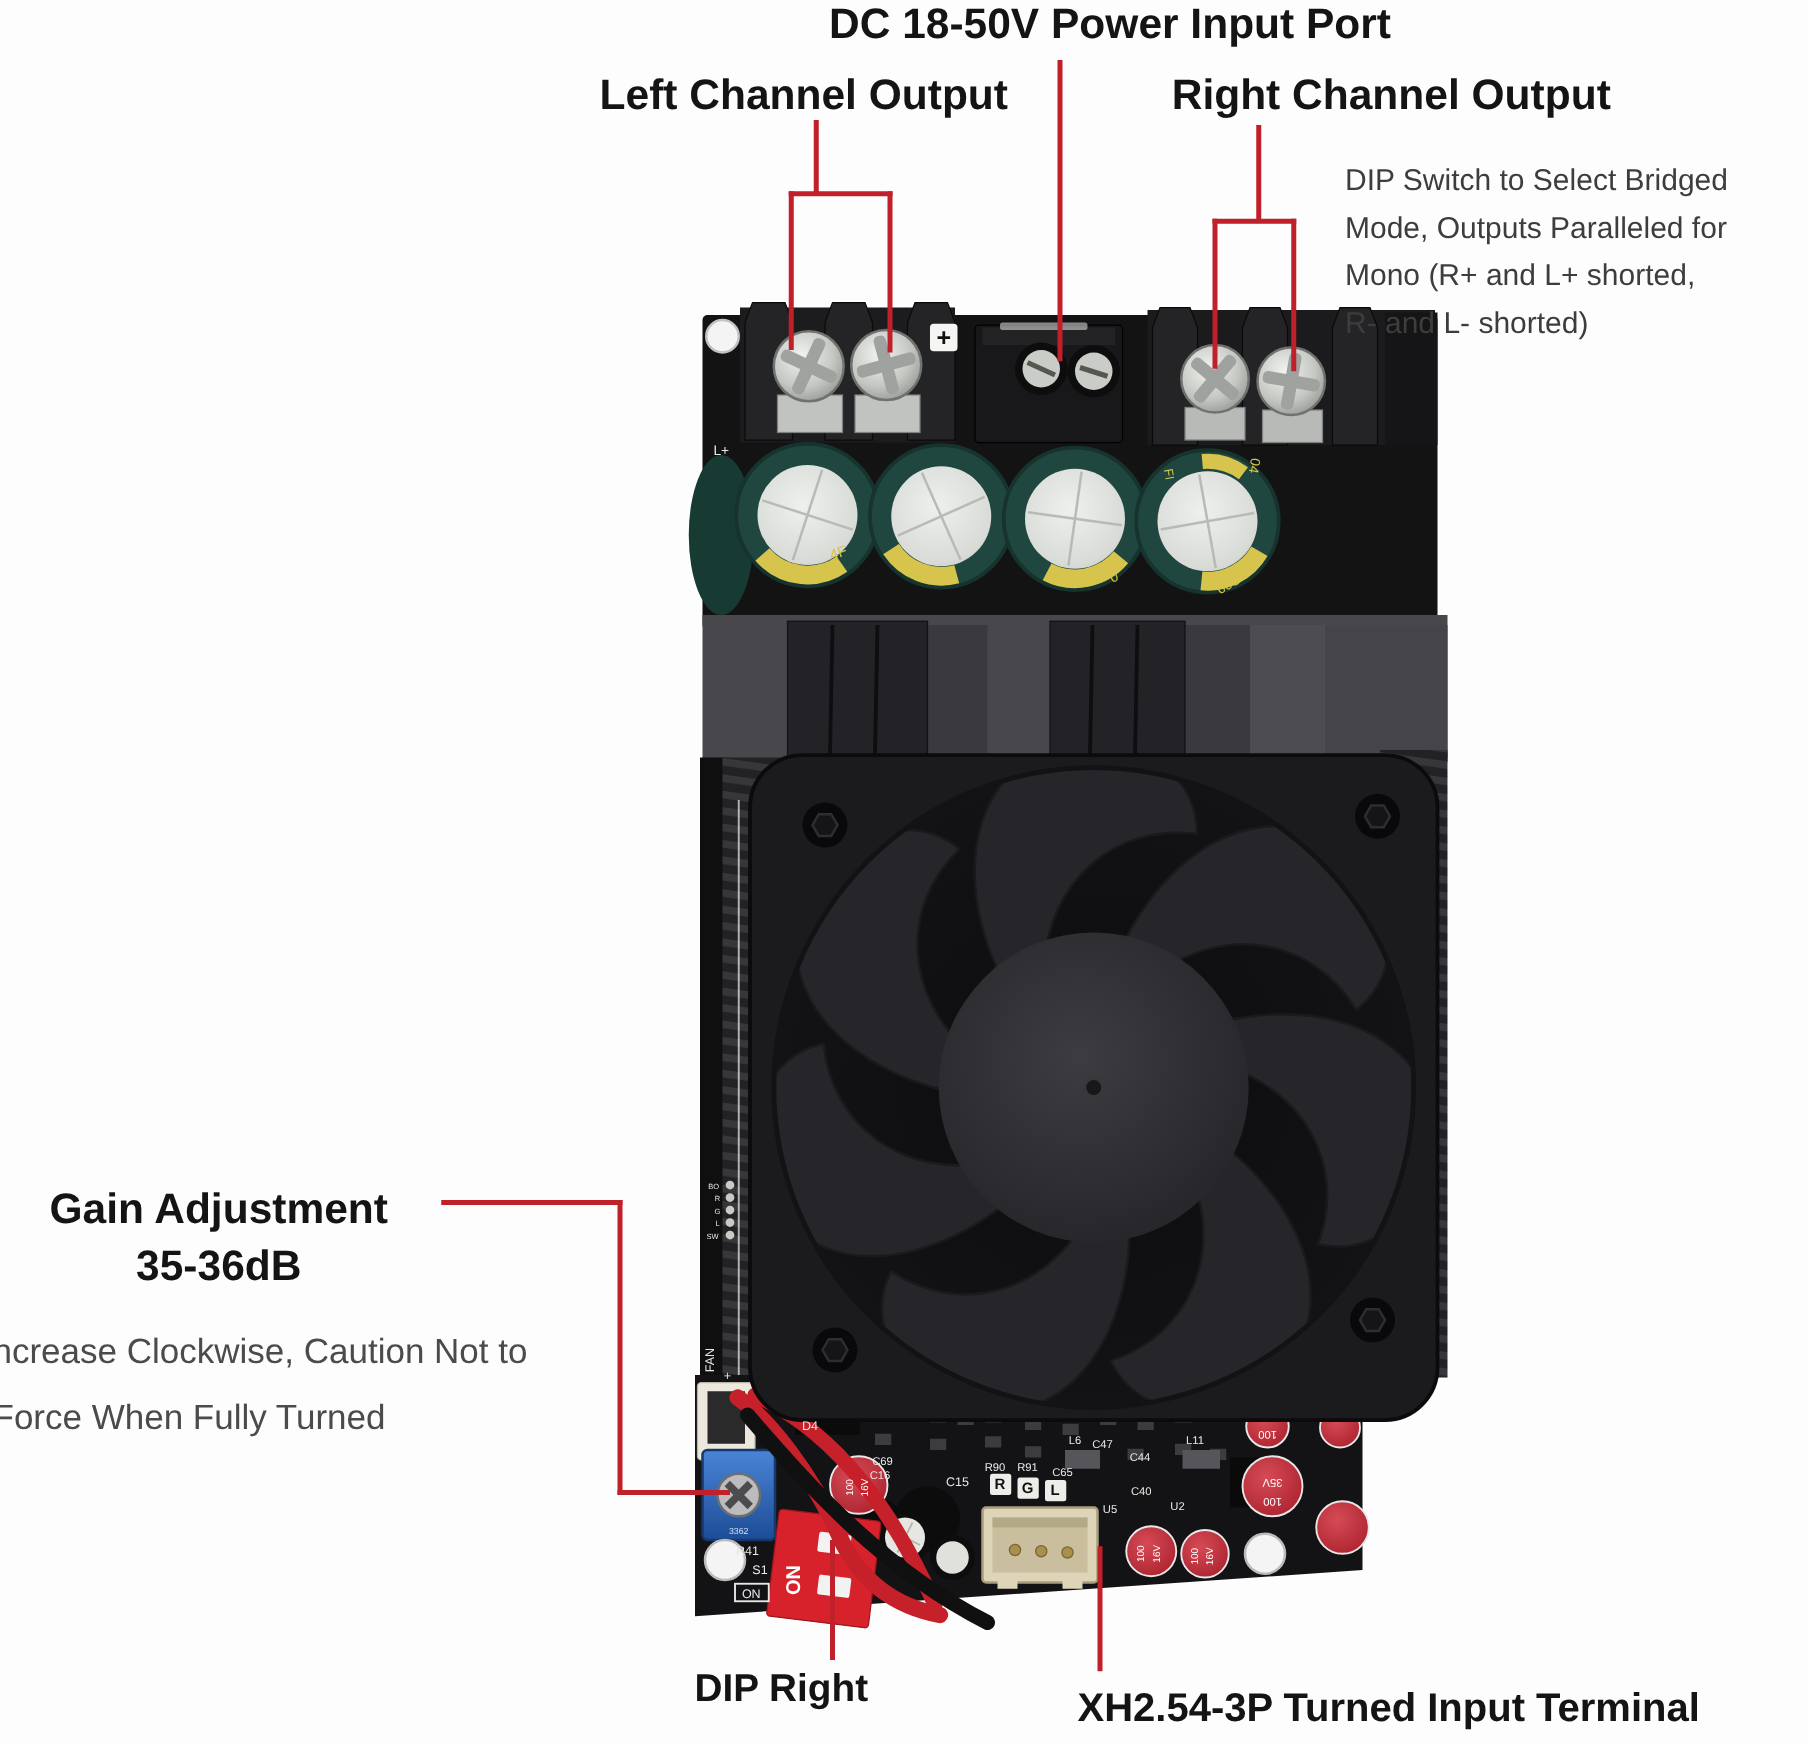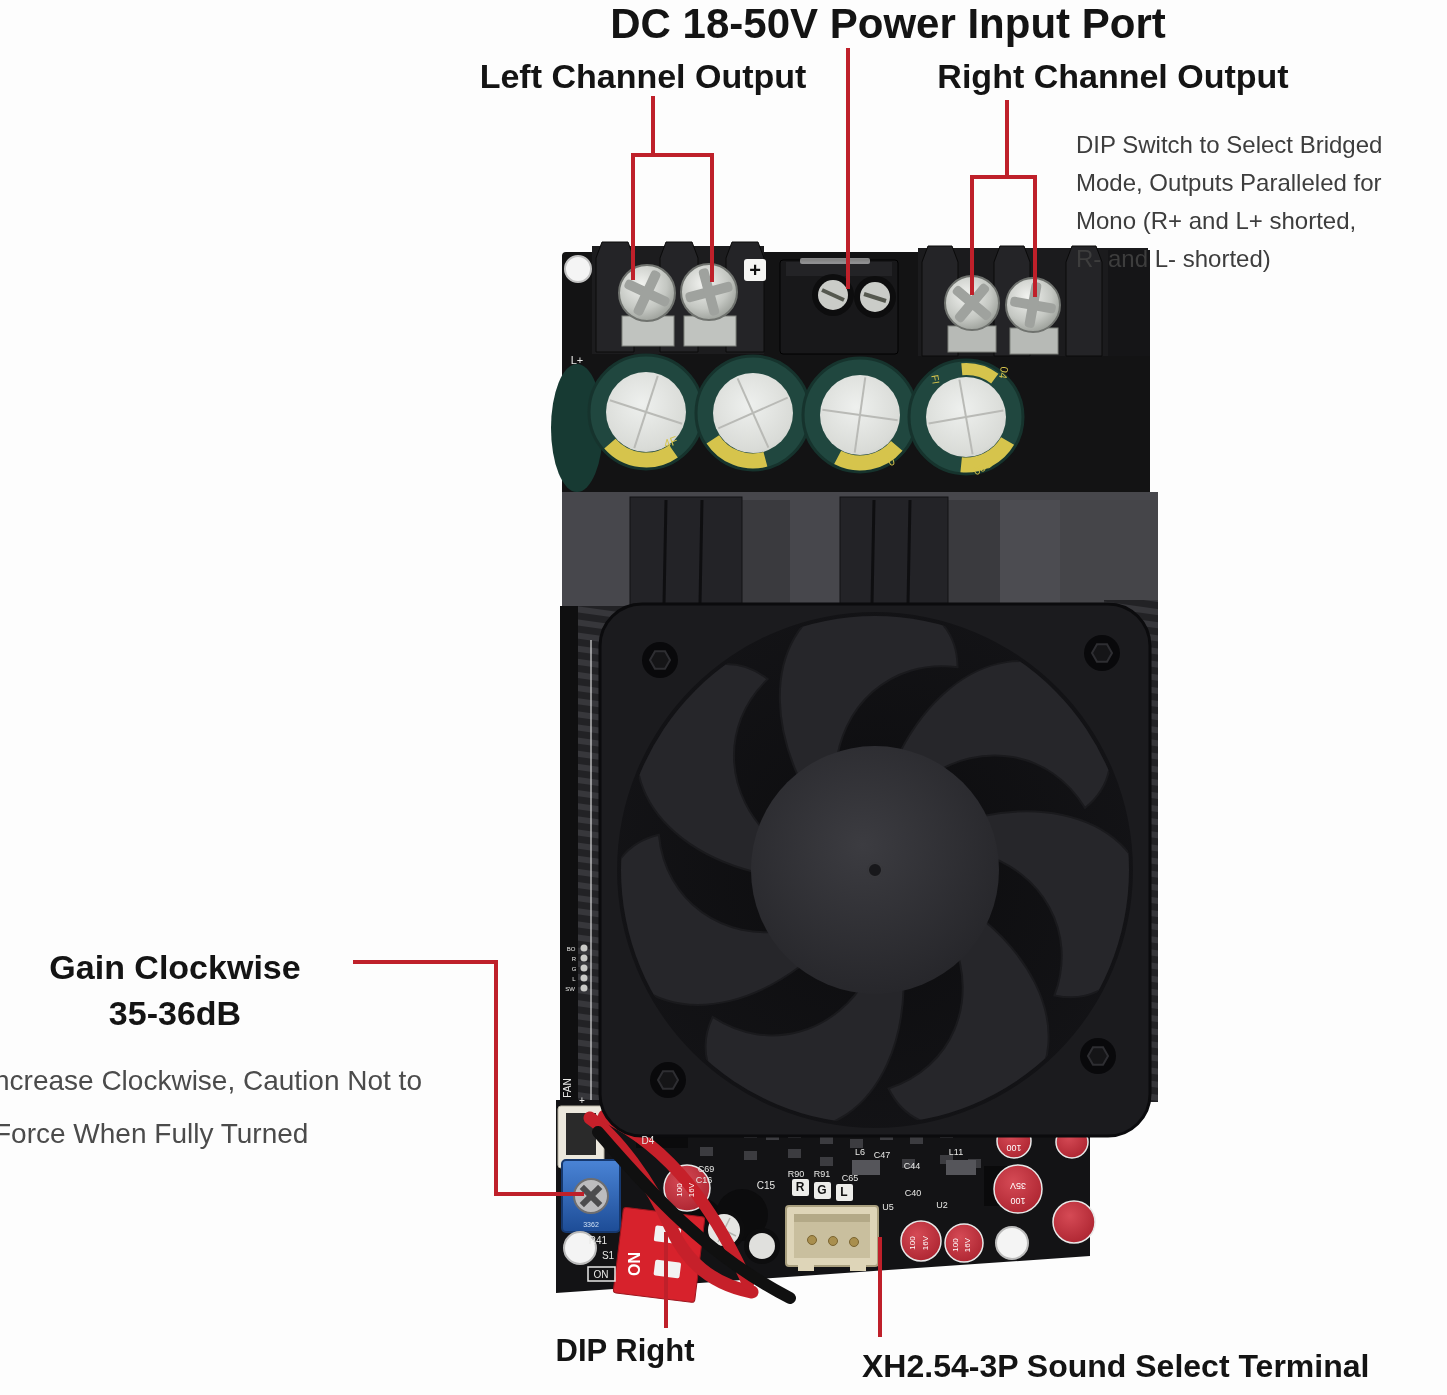--- a/index.html
+++ b/index.html
@@ -388,39 +388,39 @@
   <div class="redline" style="left:970px;top:175px;width:4px;height:120px;"></div>
   <div class="redline" style="left:1033px;top:175px;width:4px;height:122px;"></div>
 
   <div class="redline" style="left:353px;top:960px;width:145px;height:4px;"></div>
   <div class="redline" style="left:494px;top:960px;width:4px;height:236px;"></div>
   <div class="redline" style="left:494px;top:1192px;width:90px;height:4px;"></div>
 
   <div class="redline" style="left:664px;top:1232px;width:4px;height:96px;"></div>
   <div class="redline" style="left:878px;top:1237px;width:4px;height:100px;"></div>
 
-  <div class="lbl center" style="left:488px;top:0px;width:800px;font-size:42px;">DC 18-50V Power Input Port</div>
+  <div class="lbl center" style="left:488px;top:0px;width:800px;font-size:34px;">DC 18-50V Power Input Port</div>
 
   <div class="lbl center" style="left:393px;top:57px;width:500px;font-size:34px;text-align:center;">Left Channel Output</div>
 
   <div class="lbl center" style="left:863px;top:57px;width:500px;font-size:34px;text-align:center;">Right Channel Output</div>
 
   <div class="para" style="left:1076px;top:126px;width:380px;font-size:24px;line-height:38px;color:#3d3d3d;">
     <div>DIP Switch to Select Bridged</div>
     <div>Mode, Outputs Paralleled for</div>
     <div>Mono (R+ and L+ shorted,</div>
     <div>R- and L- shorted)</div>
   </div>
 
   <div class="lbl center" style="left:10px;top:944px;width:330px;font-size:34px;line-height:46px;">
-    <div>Gain Clockwise</div>
+    <div>Gain Adjustment</div>
     <div>35-36dB</div>
   </div>
 
   <div class="para" style="left:-6px;top:1054px;width:520px;font-size:28px;line-height:53px;color:#4b4b4b;">
     <div>ncrease Clockwise, Caution Not to</div>
     <div>Force When Fully Turned</div>
   </div>
 
   <div class="lbl center" style="left:530px;top:1333px;width:190px;font-size:31px;">DIP Right</div>
 
-  <div class="lbl" style="left:862px;top:1348px;font-size:32px;">XH2.54-3P Sound Select Terminal</div>
+  <div class="lbl" style="left:862px;top:1348px;font-size:32px;">XH2.54-3P Turned Input Terminal</div>
 </div>
 
 </body></html>

